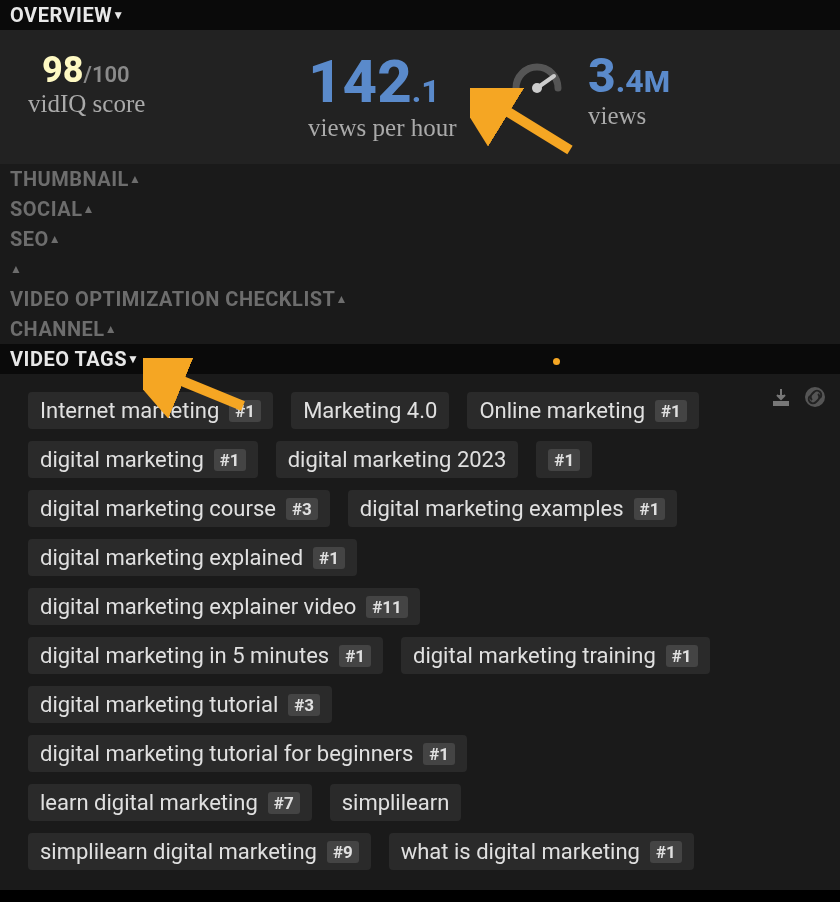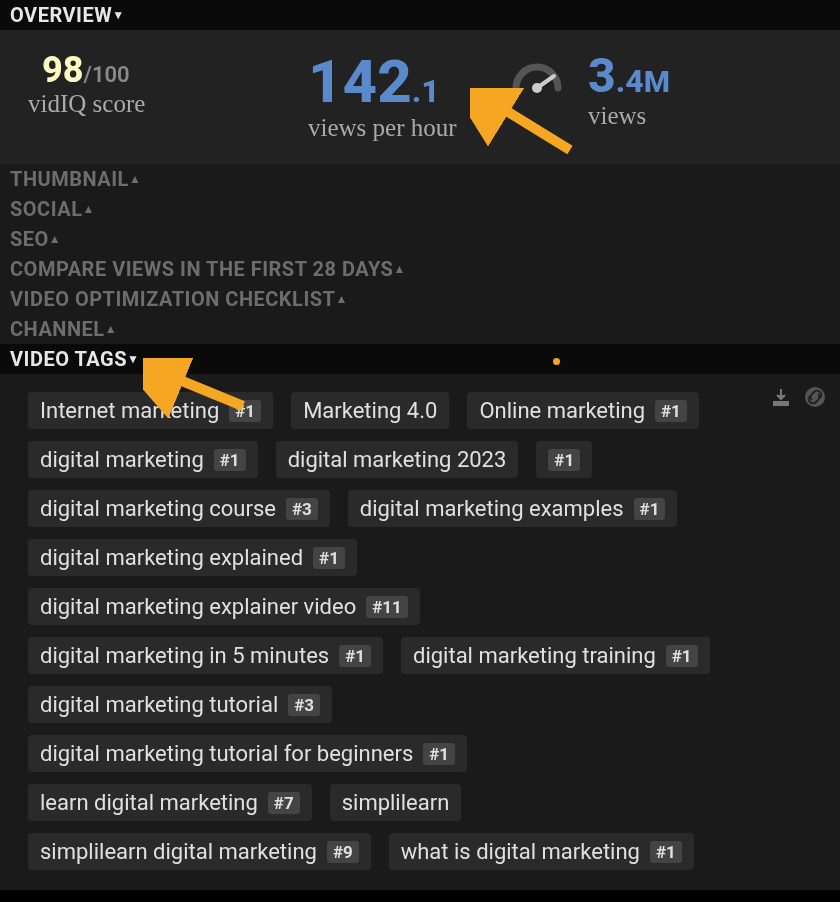--- a/index.html
+++ b/index.html
@@ -171,21 +171,20 @@
   </div>
   <div class="section-header">
     <span>SOCIAL</span>
     <span class="arrow">▲</span>
   </div>
   <div class="section-header">
     <span>SEO</span>
     <span class="arrow">▲</span>
   </div>
   <div class="section-header">
-    <span>COMPARE VIEWS IN THE FIRST 28 DAYS</span>
     <span class="arrow">▲</span>
   </div>
   <div class="section-header">
     <span>VIDEO OPTIMIZATION CHECKLIST</span>
     <span class="arrow">▲</span>
   </div>
   <div class="section-header">
     <span>CHANNEL</span>
     <span class="arrow">▲</span>
   </div>

